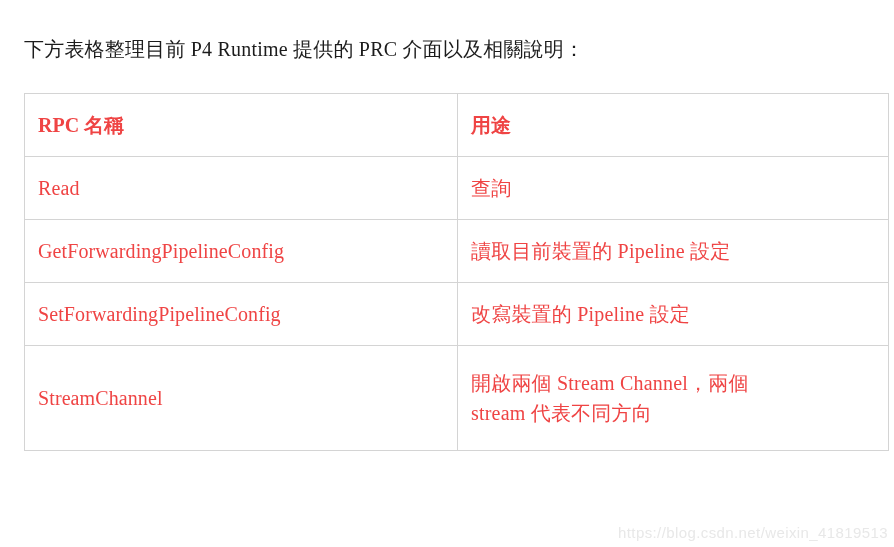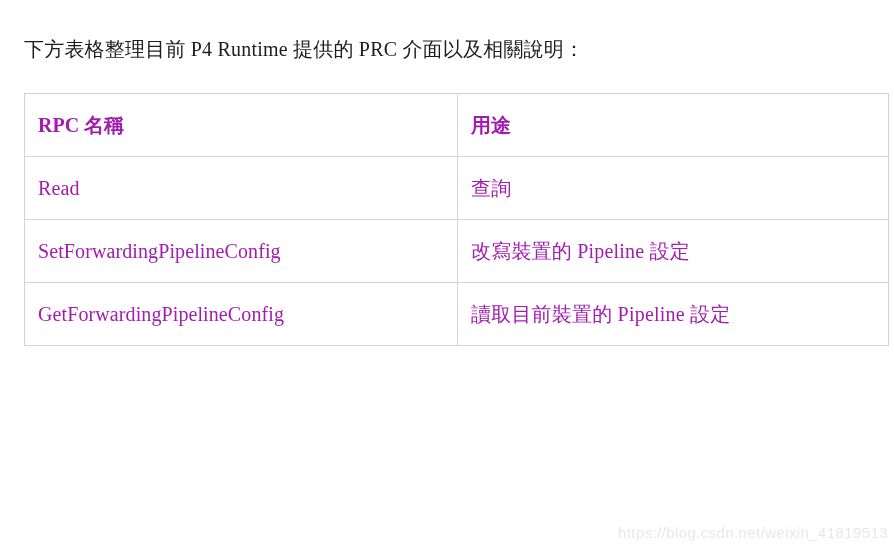--- a/index.html
+++ b/index.html
@@ -51,21 +51,21 @@
   .rpc-table col.col-purpose { width: 431px; }
 
   .rpc-table th,
   .rpc-table td {
     border: 1px solid #d4d4d4;
     text-align: left;
     vertical-align: middle;
     padding: 0 12px 0 13px;
     font-size: 20px;
     line-height: 30px;
-    color: #a21caf;
+    color: #ef4444;
   }
 
   .rpc-table thead th {
     height: 62px;
     font-weight: bold;
     font-size: 20px;
   }
 
   .rpc-table tbody td {
     height: 62px;
@@ -123,32 +123,39 @@
 
 
       <tr>
         <td class="cell-name">Read</td>
         <td class="cell-purpose">
           <span class="purpose-line">查詢</span>
         </td>
       </tr>
 
       <tr>
+        <td class="cell-name">GetForwardingPipelineConfig</td>
+        <td class="cell-purpose">
+          <span class="purpose-line">讀取目前裝置的 Pipeline 設定</span>
+        </td>
+      </tr>
+
+      <tr>
         <td class="cell-name">SetForwardingPipelineConfig</td>
         <td class="cell-purpose">
           <span class="purpose-line">改寫裝置的 Pipeline 設定</span>
         </td>
       </tr>
 
-      <tr>
-        <td class="cell-name">GetForwardingPipelineConfig</td>
+      <tr class="tall">
+        <td class="cell-name">StreamChannel</td>
         <td class="cell-purpose">
-          <span class="purpose-line">讀取目前裝置的 Pipeline 設定</span>
+          <span class="purpose-line">開啟兩個 Stream Channel，兩個</span>
+          <span class="purpose-line">stream 代表不同方向</span>
         </td>
       </tr>
-
 
     </tbody>
   </table>
 
   <div class="watermark">https://blog.csdn.net/weixin_41819513</div>
 
 </div>
 
 </body></html>

